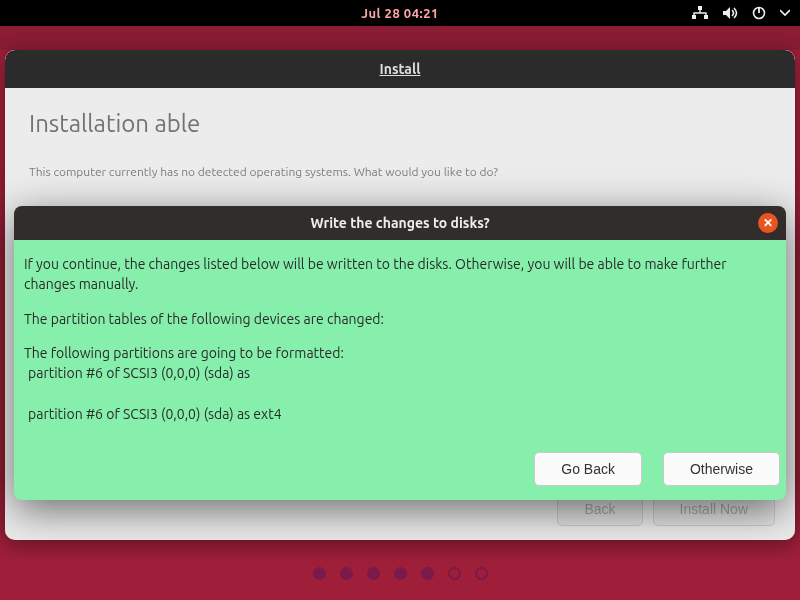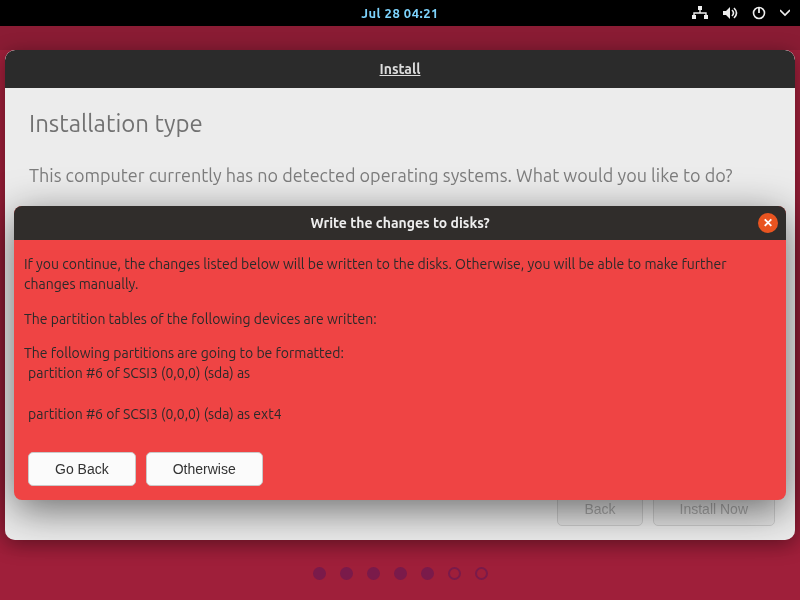--- a/index.html
+++ b/index.html
@@ -2,21 +2,21 @@
 <html><head>
 <meta charset="utf-8">
 <style>
   * { box-sizing: border-box; margin: 0; padding: 0; }
   html, body { width: 800px; height: 600px; overflow: hidden; font-family: "Ubuntu", "Segoe UI", sans-serif; }
   body { background: #9f1f3a; position: relative; }
 
   
   .topbar {
     background: #000;
-    color: #7dd3fc;
+    color: #fca5a5;
     height: 26px;
     display: flex;
     align-items: center;
     justify-content: center;
     font-size: 13px;
     font-weight: 600;
     position: relative;
   }
   .topbar .datetime { letter-spacing: 0.5px; }
   .topbar .tray {
@@ -60,21 +60,21 @@
     color: #333;
   }
   .installer-body.dimmed { color: #666; }
   .installer-body h1 {
     font-size: 24px;
     font-weight: 400;
     color: #444;
     margin-bottom: 28px;
   }
   .installer-body .intro {
-    font-size: 18px;
+    font-size: 12px;
     color: #555;
     margin-bottom: 18px;
   }
   .installer-footer {
     position: absolute;
     bottom: 14px; right: 20px;
     display: flex;
     gap: 10px;
   }
   .btn {
@@ -93,21 +93,21 @@
     height: 452px;
     background: rgba(200,200,200,0.35);
     pointer-events: none;
     border-radius: 0 0 10px 10px;
   }
 
   
   .dialog {
     position: absolute;
     top: 206px; left: 14px; right: 14px;
-    background: #ef4444;
+    background: #86efac;
     border-radius: 8px;
     box-shadow: 0 10px 40px rgba(0,0,0,0.55);
     overflow: hidden;
   }
   .dialog-titlebar {
     background: #302d2b;
     color: #eee;
     height: 34px;
     display: flex;
     align-items: center;
@@ -129,23 +129,23 @@
   .dialog-body {
     padding: 14px 18px 10px 10px;
     font-size: 14px;
     color: #2a2a2a;
     line-height: 1.45;
   }
   .dialog-body p { margin-bottom: 14px; }
   .dialog-body .indent { margin-left: 4px; display: block; }
   .dialog-footer {
     display: flex;
-    justify-content: flex-start;
-    gap: 10px;
-    padding: 4px 14px 14px 14px;
+    justify-content: flex-end;
+    gap: 21px;
+    padding: 4px 6px 14px 14px;
   }
 
   
   .dots {
     position: absolute;
     bottom: 20px; left: 0; right: 0;
     display: flex;
     justify-content: center;
     gap: 14px;
   }
@@ -199,21 +199,21 @@
   </div>
 </div>
 
 <div class="maroon-strip"></div>
 
 <div class="installer">
   <div class="installer-titlebar">
     <span>Install</span>
   </div>
   <div class="installer-body dimmed">
-    <h1>Installation type</h1>
+    <h1>Installation able</h1>
     <p class="intro">This computer currently has no detected operating systems. What would you like to do?</p>
 
     <div class="installer-footer">
       <button class="btn dimmed">Back</button>
       <button class="btn dimmed">Install Now</button>
     </div>
   </div>
 </div>
 
 <div class="installer-dim"></div>
@@ -221,21 +221,21 @@
 <div class="dialog">
   <div class="dialog-titlebar">
     <span>Write the changes to disks?</span>
     <div class="dialog-close">
       <span>✕</span>
     </div>
   </div>
   <div class="dialog-body">
     <p>If you continue, the changes listed below will be written to the disks. Otherwise, you will be able to make further changes manually.</p>
     <p>
-      <span>The partition tables of the following devices are written:</span><br>
+      <span>The partition tables of the following devices are changed:</span><br>
     </p>
     <p>
       <span>The following partitions are going to be formatted:</span><br>
       <span class="indent"> partition #6 of SCSI3 (0,0,0) (sda) as</span><br>
       <span class="indent"> partition #6 of SCSI3 (0,0,0) (sda) as ext4</span>
     </p>
   </div>
   <div class="dialog-footer">
     <button class="btn">Go Back</button>
     <button class="btn">Otherwise</button>

